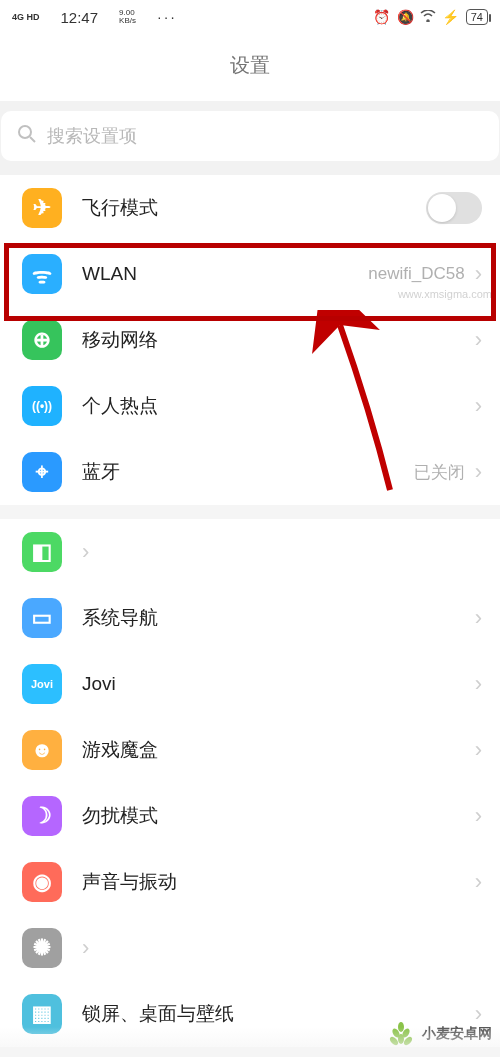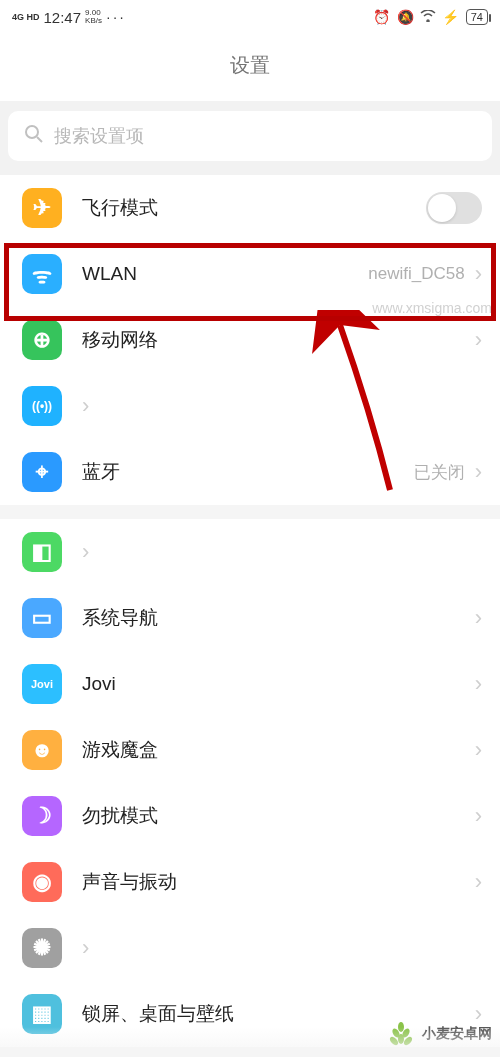--- a/index.html
+++ b/index.html
@@ -1,33 +1,33 @@
 <!DOCTYPE html>
 <html><head>
   <meta charset="utf-8">
   <style>
     * { margin: 0; padding: 0; box-sizing: border-box; -webkit-font-smoothing: antialiased; }
     body { width: 500px; height: 1057px; background: #f5f5f5; font-family: -apple-system, "Helvetica Neue", Arial, sans-serif; position: relative; overflow: hidden; }
     
     
     .status-bar { height: 34px; background: #fff; display: flex; align-items: center; justify-content: space-between; padding: 0 12px; font-size: 14px; color: #333; }
-    .status-left { display: flex; align-items: center; gap: 4px; }
+    .status-left { display: flex; align-items: center; gap: 21px; }
     .status-right { display: flex; align-items: center; gap: 6px; }
     .status-time { font-size: 15px; font-weight: 500; }
     .status-net { font-size: 8px; line-height: 8px; }
     .status-dots { letter-spacing: 2px; }
     .battery-box { display: inline-flex; align-items: center; border: 1.5px solid #555; border-radius: 4px; padding: 1px 4px; font-size: 11px; position: relative; }
     .battery-box::after { content: ""; position: absolute; right: -4px; top: 4px; width: 2px; height: 8px; background: #555; border-radius: 1px; }
     
     
     .header { background: #fff; text-align: center; padding: 18px 0 22px; }
     .header-title { font-size: 20px; font-weight: 400; color: #737373; }
     
     
-    .search-wrap { padding: 10px 8px 14px; background: #f2f2f2; }
+    .search-wrap { padding: 10px 1px 14px; background: #f2f2f2; }
     .search-box { background: #fff; border-radius: 10px; height: 50px; display: flex; align-items: center; padding: 0 16px; gap: 10px; }
     .search-input { border: none; outline: none; font-size: 18px; color: #333; flex: 1; background: transparent; }
     .search-input::placeholder { color: #b8b8b8; }
     
     
     .group { background: #fff; margin-bottom: 14px; }
     .item { display: flex; align-items: center; height: 66px; padding: 0 18px 0 22px; position: relative; }
     .item-icon { width: 40px; height: 40px; border-radius: 10px; display: flex; align-items: center; justify-content: center; flex-shrink: 0; margin-right: 20px; }
     .item-label { font-size: 19px; color: #222; flex: 1; }
     .item-value { font-size: 17px; color: #b0b0b0; margin-right: 10px; }
@@ -53,21 +53,21 @@
     
     .icon-glyph { color: #fff; font-size: 22px; font-weight: bold; }
     
     
     .highlight { position: absolute; border: 5px solid #b80000; left: 4px; right: 4px; top: 243px; height: 78px; pointer-events: none; z-index: 10; }
     
     
     .arrow-svg { position: absolute; left: 310px; top: 310px; z-index: 9; pointer-events: none; }
     
     
-    .wm1 { position: absolute; right: 8px; top: 300px; font-size: 14px; color: rgba(120,120,120,0.35); margin-left: 20px; }
+    .wm1 { position: absolute; right: 8px; top: 288px; font-size: 11px; color: rgba(120,120,120,0.35); margin-left: 20px; }
     .wm2 { position: absolute; right: 8px; bottom: 8px; display: flex; align-items: center; gap: 6px; }
     .wm2-text { font-size: 14px; color: #555; font-weight: 600; }
     .wm2-icon { width: 30px; height: 30px; }
     
     .fade-bottom { position: absolute; bottom: 0; left: 0; right: 0; height: 30px; background: linear-gradient(transparent, rgba(245,245,245,0.9)); pointer-events: none; }
   </style>
 </head>
 <body>
 
 <div class="status-bar">
@@ -130,20 +130,21 @@
         <div class="item-icon ic-mobile">
           <span class="icon-glyph" style="font-size: 22px;">⊕</span>
         </div>
         <div class="item-label">移动网络</div>
         <div class="chevron">›</div>
       </div>
       <div class="item">
         <div class="item-icon ic-hotspot">
           <span class="icon-glyph" style="font-size: 12px;">((•))</span>
         </div>
+        <div class="item-label">个人热点</div>
         <div class="chevron">›</div>
       </div>
       <div class="item">
         <div class="item-icon ic-bt">
           <span class="icon-glyph" style="font-size: 22px;">⌖</span>
         </div>
         <div class="item-label">蓝牙</div>
         <div class="item-value">已关闭</div>
         <div class="chevron">›</div>
       </div>

